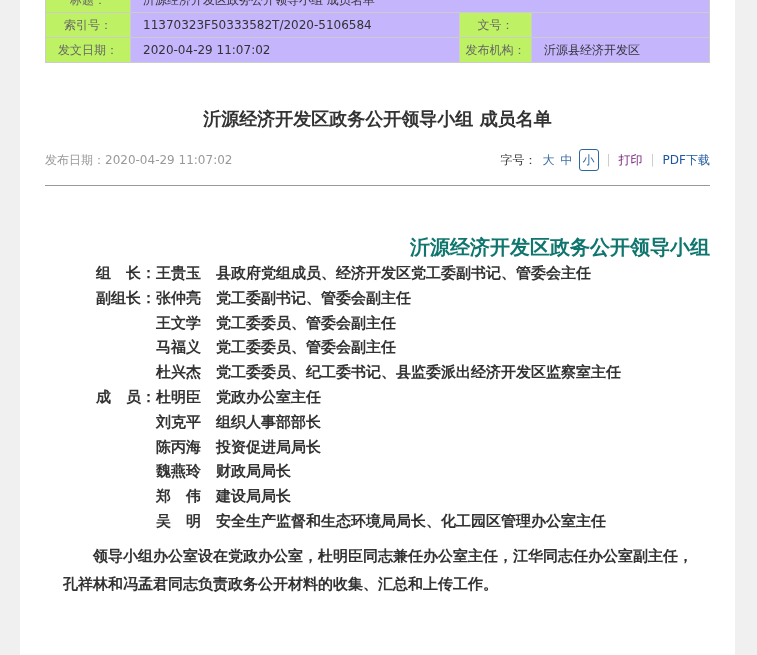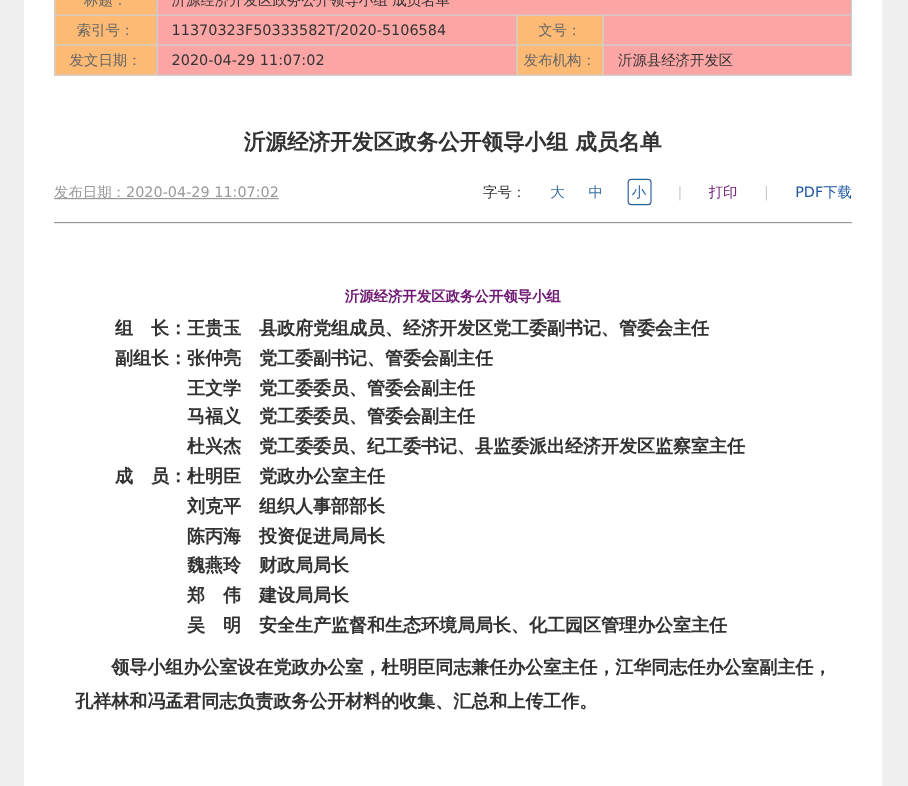--- a/index.html
+++ b/index.html
@@ -24,76 +24,76 @@
     border-collapse: collapse;
     font-size: 12px;
     margin-top: -13px;
   }
   .doc-table td {
     border: 1px solid #cccccc;
     height: 25px;
     vertical-align: middle;
   }
   .doc-table td.lbl {
-    background: #fdba74;
+    background: #bef264;
     color: #666666;
     text-align: center;
     white-space: nowrap;
   }
   .doc-table td.val {
-    background: #fca5a5;
+    background: #c4b5fd;
     color: #333333;
     padding-left: 12px;
   }
   .w-lbl1 { width: 85px; }
   .w-lbl2 { width: 72px; font-family: Liberation Mono, monospace; }
-  .w-val2 { width: 207px; }
+  .w-val2 { width: 178px; }
   
   .page-title {
     margin-top: 44px;
     text-align: center;
     font-size: 18px;
     font-weight: bold;
     color: #333333;
     line-height: 24px;
   }
   .meta-row {
     margin-top: 18px;
     display: flex;
     justify-content: space-between;
     align-items: center;
     font-size: 12px;
     line-height: 20px;
   }
-  .meta-left { color: #999999; text-decoration: underline; }
-  .meta-right { color: #333333; display: flex; align-items: center; gap: 20px; }
+  .meta-left { color: #999999; }
+  .meta-right { color: #333333; display: flex; align-items: center; gap: 6px; }
   .fs-link { color: #3a6ea5; cursor: pointer; }
   .fs-active {
     color: #2e67a0;
     border: 1px solid #2e67a0;
     border-radius: 3px;
     padding: 0 3px;
     cursor: pointer;
   }
   .sep { color: #cccccc; padding: 0 2px; }
   .print-link { color: #701a75; cursor: pointer; text-decoration: none; }
   .pdf-link { color: #1e56a0; cursor: pointer; text-decoration: none; }
   .rule {
     margin-top: 14px;
     border-top: 1px solid #999999;
     height: 0;
   }
   
   .article { padding-top: 48px; color: #333333; }
   .article-title {
-    text-align: center;
-    font-size: 12px;
+    text-align: right;
+    font-size: 20px;
     font-weight: bold;
     line-height: 27px;
-    color: #701a75;
+    color: #0f766e;
   }
   .member-list {
     padding-left: 51px;
     font-size: 15px;
     font-weight: bold;
     line-height: 24.8px;
     color: #333333;
   }
   .closing {
     margin-top: 8px;

